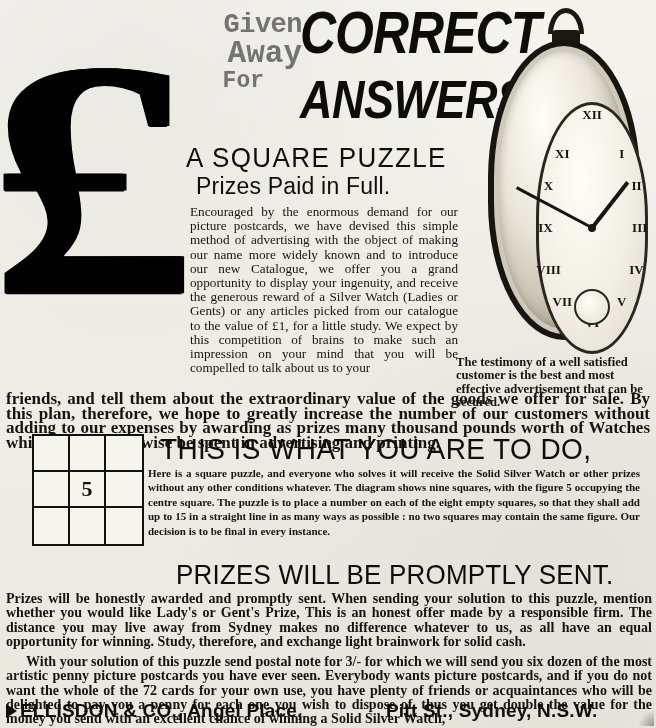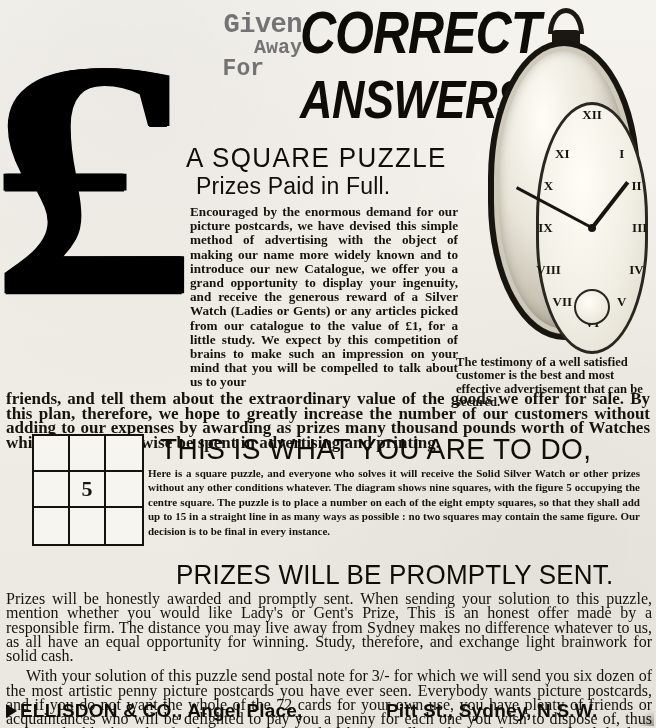--- a/index.html
+++ b/index.html
@@ -41,21 +41,21 @@
   .pound span { display:block; transform: scaleX(1.25) scaleY(1.03); }
 
   
   .given {
     position:absolute; left:176px; top:10px; width:126px;
     text-align:right;
     font-family:Liberation Mono, monospace;
     font-weight:700; color:#737373;
   }
   .given .g1 { font-size:27px; letter-spacing:-0.5px; }
-  .given .g2 { font-size:20px; margin-top:-4px; }
+  .given .g2 { font-size:31px; margin-top:-4px; }
   .given .g3 { font-size:23px; margin-top:-3px; margin-right:38px;}
 
   
   .correct {
     position:absolute; left:300px; top:2px; width:250px;
     font-family:"Liberation Sans", sans-serif;
     font-weight:700;
     color:#0e0c07;
     font-style:italic;
   }
@@ -82,21 +82,21 @@
     transform: scaleY(1.05); transform-origin:left top;
   }
 
   
   .lede {
     position:absolute; left:190px; top:205px; width:268px;
     font-size:13.2px; line-height:14.2px;
     text-align:justify;
     font-family:"Liberation Serif", serif;
     color:#15130d;
-    font-weight:700;
+    font-weight:400;
   }
 
   
   .watch { position:absolute; left:466px; top:8px; width:186px; height:372px; }
   .watch .bow {
     position:absolute; left:82px; top:0px; width:36px; height:26px;
     border:5px solid #1b1812; border-radius:50% 50% 0 0 / 100% 100% 0 0;
     border-bottom:none;
   }
   .watch .stem {
@@ -181,22 +181,22 @@
   .h-prizes {
     position:absolute; left:176px; top:126px; width:480px;
     font-family:"Liberation Sans", sans-serif;
     font-size:26px; letter-spacing:0.2px; color:#0f0d08;
     transform: scaleY(1.08); transform-origin:left top;
   }
 
   
   .lower { position:absolute; left:6px; top:592px; width:646px; }
   .lower p {
-    margin:0 0 6px 0; font-size:16px; line-height:14.3px;
-    text-align:justify; font-weight:400;
+    margin:0 0 6px 0; font-size:14px; line-height:14.3px;
+    text-align:justify; font-weight:700;
   }
   .lower p.ind { text-indent:20px; }
 
   
   .footer {
     position:absolute; left:0; bottom:2px; width:656px; height:28px;
     font-family:"Liberation Sans", sans-serif;
     font-weight:700; font-size:19px; color:#100e08;
   }
   .footer .bullet {

